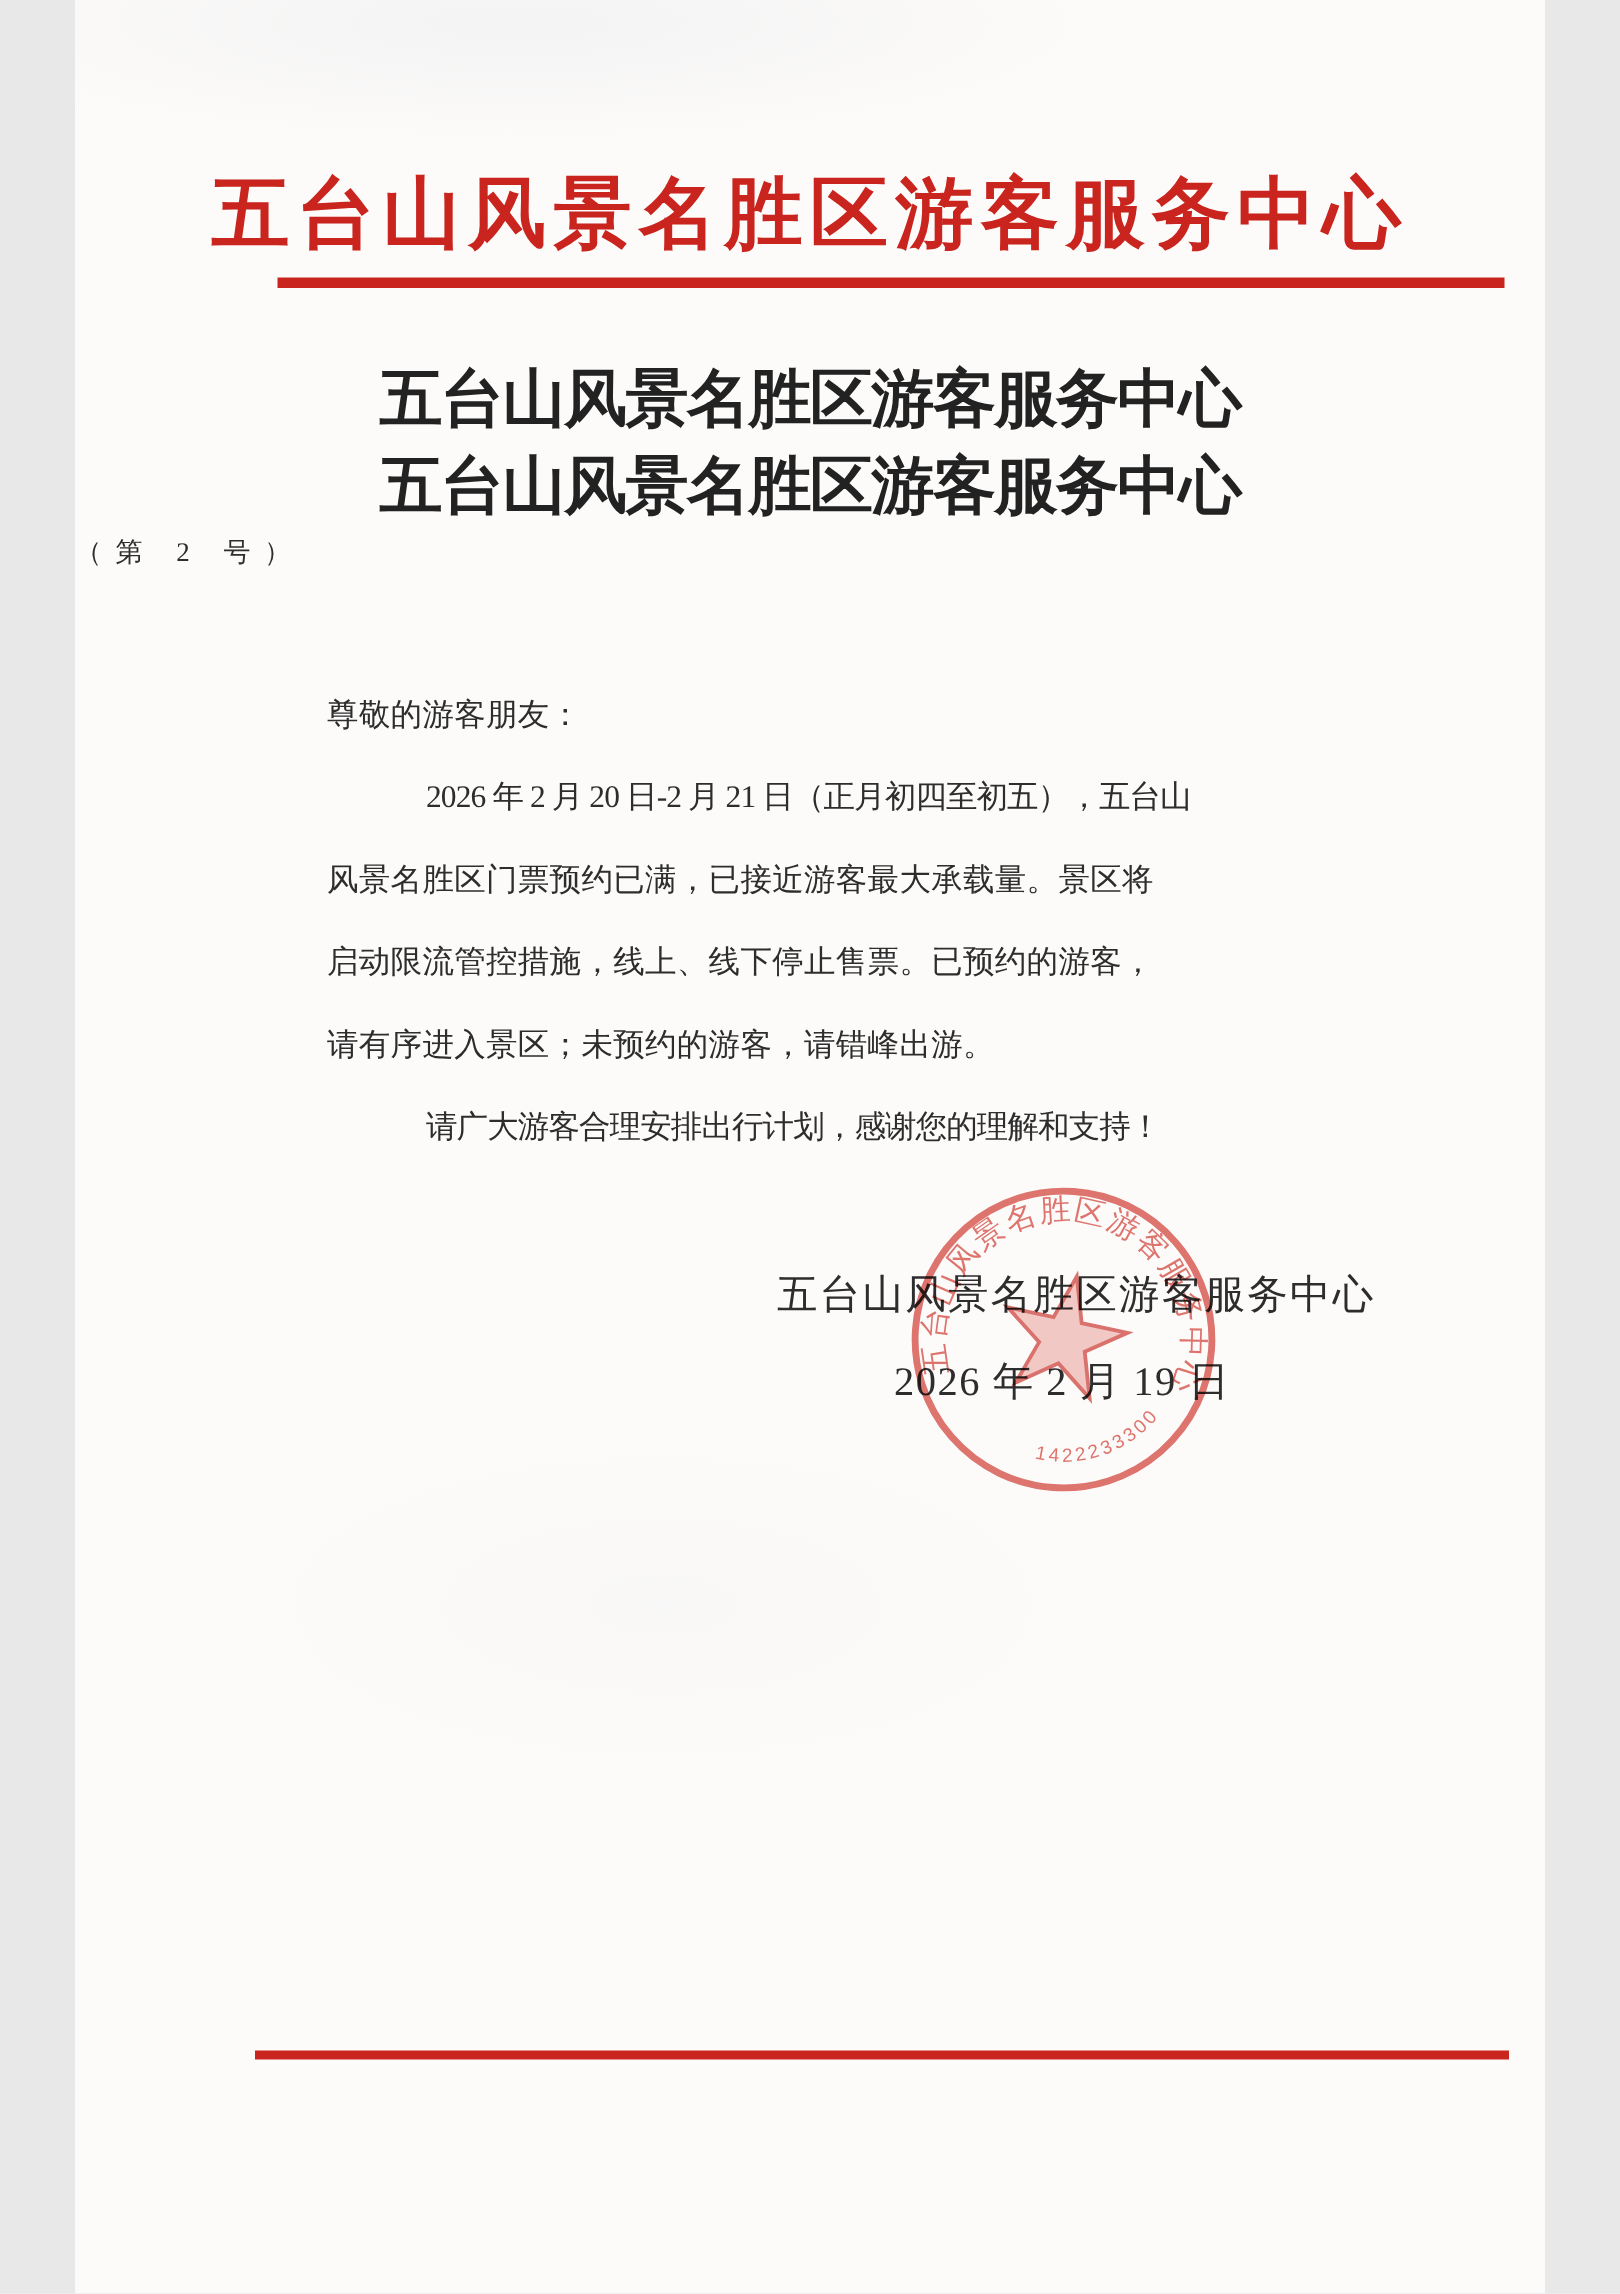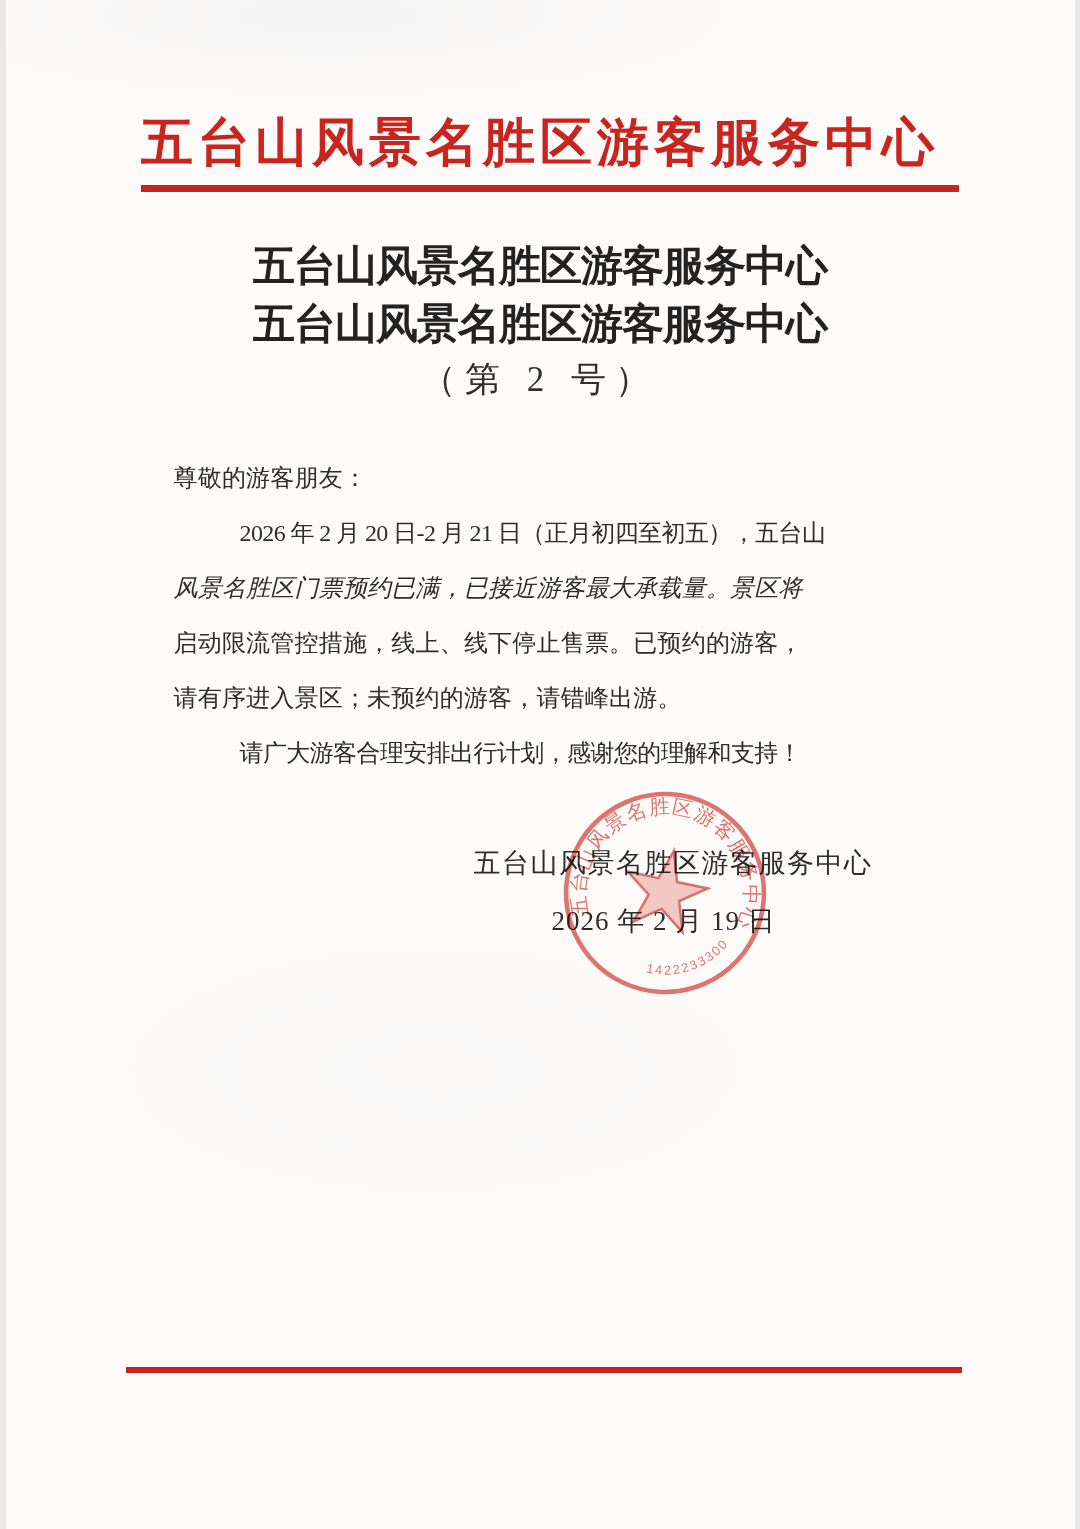--- a/index.html
+++ b/index.html
@@ -1,18 +1,18 @@
 <!DOCTYPE html>
 <html style="--letterhead_red: #c9241e; --rule_red: #c9241e; --stamp_red: #da5950; --body_ink: #2d2d2d;"><head>
 <meta charset="utf-8">
 <style>
   html,body { margin:0; padding:0; background:#e8e8e8; }
   .page {
     position:relative;
-    width:1069px; height:1529px;
+    width:980px; height:1529px;
     margin:0 auto;
     background:#fcfbfa;
     background-image:
       radial-gradient(ellipse 600px 120px at 30% 1%, rgba(180,180,190,0.10), transparent 70%),
       radial-gradient(ellipse 500px 200px at 40% 70%, rgba(190,190,200,0.05), transparent 70%);
     overflow:hidden;
     font-family:"Liberation Serif","DejaVu Serif",serif;
   }
 
   
@@ -34,35 +34,34 @@
     text-align:center;
     font-family:"Liberation Sans","DejaVu Sans",sans-serif;
     font-weight:700;
     font-size:42px; letter-spacing:-1px;
     color:#222; white-space:nowrap;
   }
   .t1 { top:238px; }
   .t2 { top:296px; }
   .doc-number {
     position:absolute; top:356px; left:0; width:100%;
-    text-align:center;
-    font-size:35px; letter-spacing:9px;
+    font-size:18px; letter-spacing:9px;
     color:#2e2e2e; white-space:nowrap;
   }
 
   
   .body-line {
     position:absolute; left:168px;
-    font-size:24px; color:#2d2d2d;
+    font-size:21px; color:#2d2d2d;
     letter-spacing:0.2px; white-space:nowrap;
   }
   .indent { left:234px; letter-spacing:-0.6px; }
   .salutation { top:462px; }
   .bl0 { top:517px;text-align:center; }
-  .bl1 { top:572px;font-style:italic; }
+  .bl1 { top:572px; }
   .bl2 { top:627px; }
   .bl3 { top:682px; }
   .bl4 { top:737px; }
 
   
   .signature {
     position:absolute; top:845px; left:468px;
     font-size:27px; letter-spacing:1.5px;
     color:#2d2d2d; white-space:nowrap;
   }

